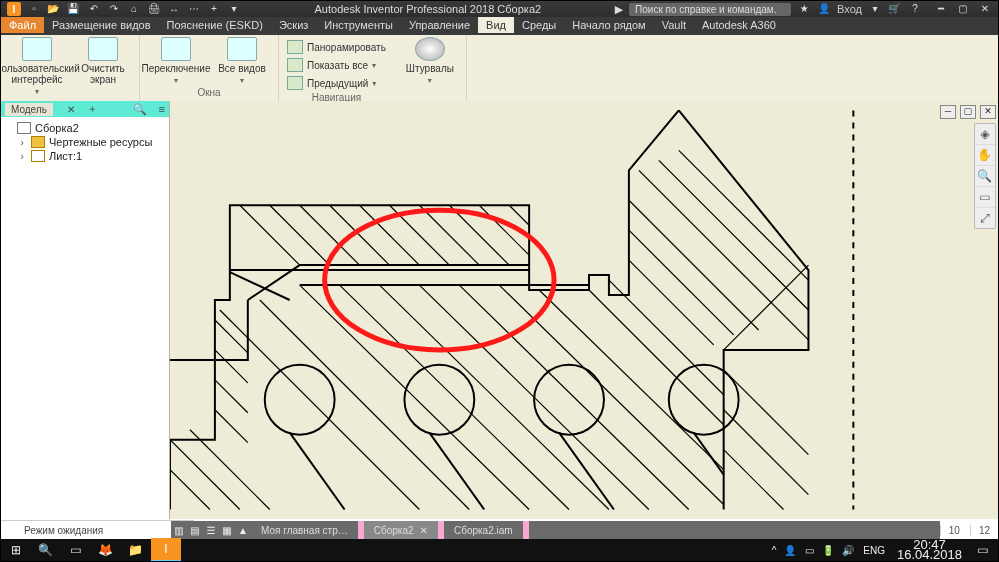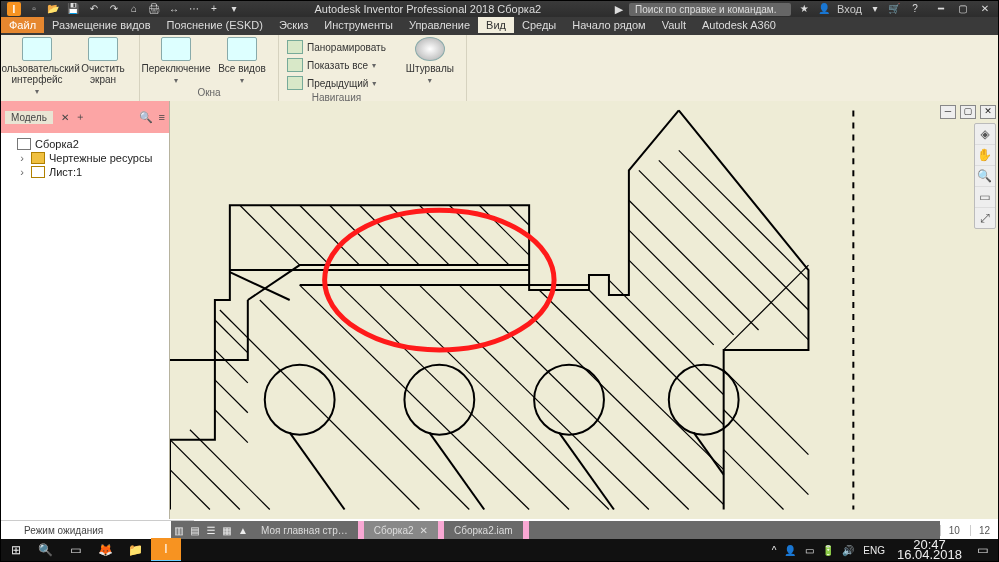--- a/index.html
+++ b/index.html
@@ -19,21 +19,21 @@
 .ribGroup .big{display:flex;gap:6px}
 .bigBtn{display:flex;flex-direction:column;align-items:center;width:60px;cursor:pointer;color:#333;font-size:10px;gap:2px}
 .bigBtn .bic{width:28px;height:22px;border:1px solid #8aa;background:#dff;border-radius:2px}
 .bigBtn span{text-align:center;line-height:11px}
 .ribGroup .lbl{font-size:10px;color:#666;padding:1px 0 3px}
 .smCol{display:flex;flex-direction:column;gap:2px;padding-top:2px}
 .smBtn{display:flex;align-items:center;gap:4px;font-size:10px;cursor:pointer;color:#333;padding:1px 2px}
 .smBtn .sic{width:14px;height:12px;background:#d8e8c8;border:1px solid #7a9}
 .work{display:flex;position:absolute;top:100px;left:0;right:0;bottom:42px}
 .browser{width:168px;border-right:1px solid #b7b39f;background:#fff;display:flex;flex-direction:column}
-.brHdr{height:32px;background:#fca5a5;display:flex;align-items:center;gap:6px;padding:0 4px;font-size:10px;color:#444}
+.brHdr{height:16px;background:#5eead4;display:flex;align-items:center;gap:12px;padding:0 4px;font-size:10px;color:#444}
 .brHdr .tabbtn{padding:1px 6px;background:#e9e5d4}
 .brHdr .x{margin-left:2px;cursor:pointer}
 .brHdr .sp{flex:1}
 .brHdr .ic{cursor:pointer;font-size:11px}
 .tree{padding:4px 2px;font-size:11px;color:#222}
 .tree .nd{display:flex;align-items:center;gap:4px;padding:1px 0;cursor:pointer}
 .tree .nd .tw{width:10px;text-align:center;color:#666}
 .tree .nd .tic{width:12px;height:10px;background:#f0c040;border:1px solid #b08000}
 .tree .nd.root .tic{background:#fff;border:1px solid #777}
 .tree .ch{margin-left:14px}

